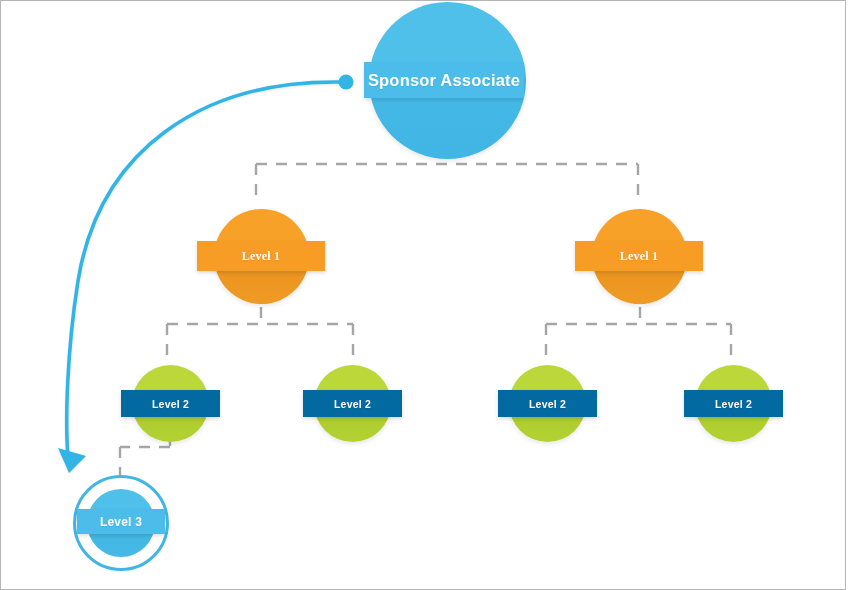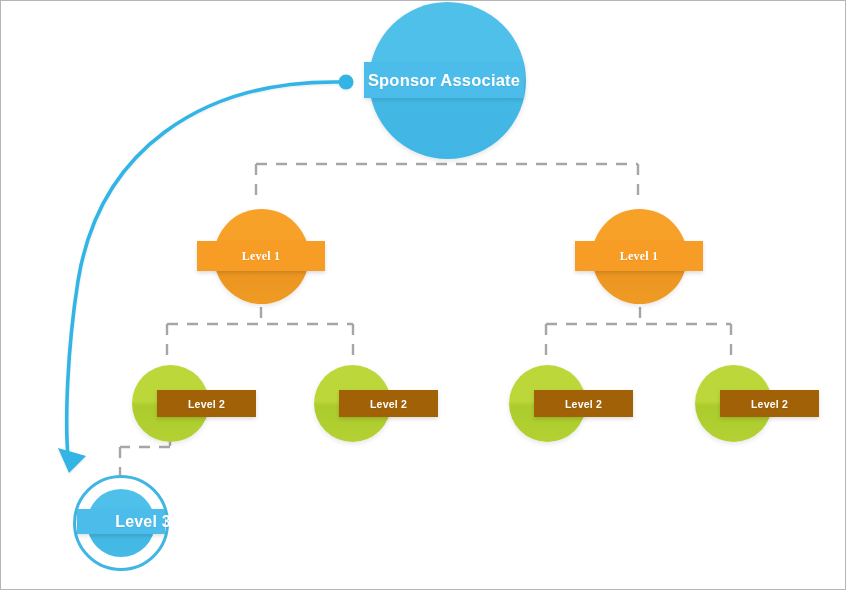--- a/index.html
+++ b/index.html
@@ -83,23 +83,22 @@
   .n-l1b .node-band   { left: 574px; top: 240px; }
 
   
   .n-l2 .node-circle {
     width: 77px; height: 77px;
     background: linear-gradient(to bottom, #bcd73a 0%, #bcd73a 47%, #accb2c 53%, #b3d132 100%);
     box-shadow: 0 2px 5px rgba(0,0,0,0.10);
   }
   .n-l2 .node-band {
     width: 99px; height: 27px;
-    background: #a16207;
+    background: #0369a1;
     box-shadow: 0 2px 4px rgba(0,0,0,0.14);
-    margin-left: 36px;
   }
   .n-l2 .node-label { font-size: 10.5px; }
   .n-l2a .node-circle { left: 131px; top: 364px; }
   .n-l2a .node-band   { left: 120px; top: 389px; }
   .n-l2b .node-circle { left: 313px; top: 364px; }
   .n-l2b .node-band   { left: 302px; top: 389px; }
   .n-l2c .node-circle { left: 508px; top: 364px; }
   .n-l2c .node-band   { left: 497px; top: 389px; }
   .n-l2d .node-circle { left: 694px; top: 364px; }
   .n-l2d .node-band   { left: 683px; top: 389px; }
@@ -118,21 +117,21 @@
     left: 86px; top: 488px;
     width: 68px; height: 68px;
     background: linear-gradient(to bottom, #4fc0ea 0%, #4fc0ea 47%, #42b7e5 53%, #46bae6 100%);
   }
   .n-l3 .node-band {
     left: 76px; top: 508px;
     width: 88px; height: 25px;
     background: #4cbdea;
     box-shadow: 0 2px 4px rgba(0,0,0,0.13);
   }
-  .n-l3 .node-label { font-size: 16px; padding-left: 44px; }
+  .n-l3 .node-label { font-size: 12px; }
 </style>
 </head>
 <body>
 
 <div id="canvas">
 
   <svg id="svg-layer" viewBox="0 0 855 590" xmlns="http://www.w3.org/2000/svg">
     <defs>
       <filter id="soft" x="-50%" y="-50%" width="200%" height="200%">
         <feDropShadow dx="0" dy="1" stdDeviation="1" flood-color="#000000" flood-opacity="0.10"></feDropShadow>

